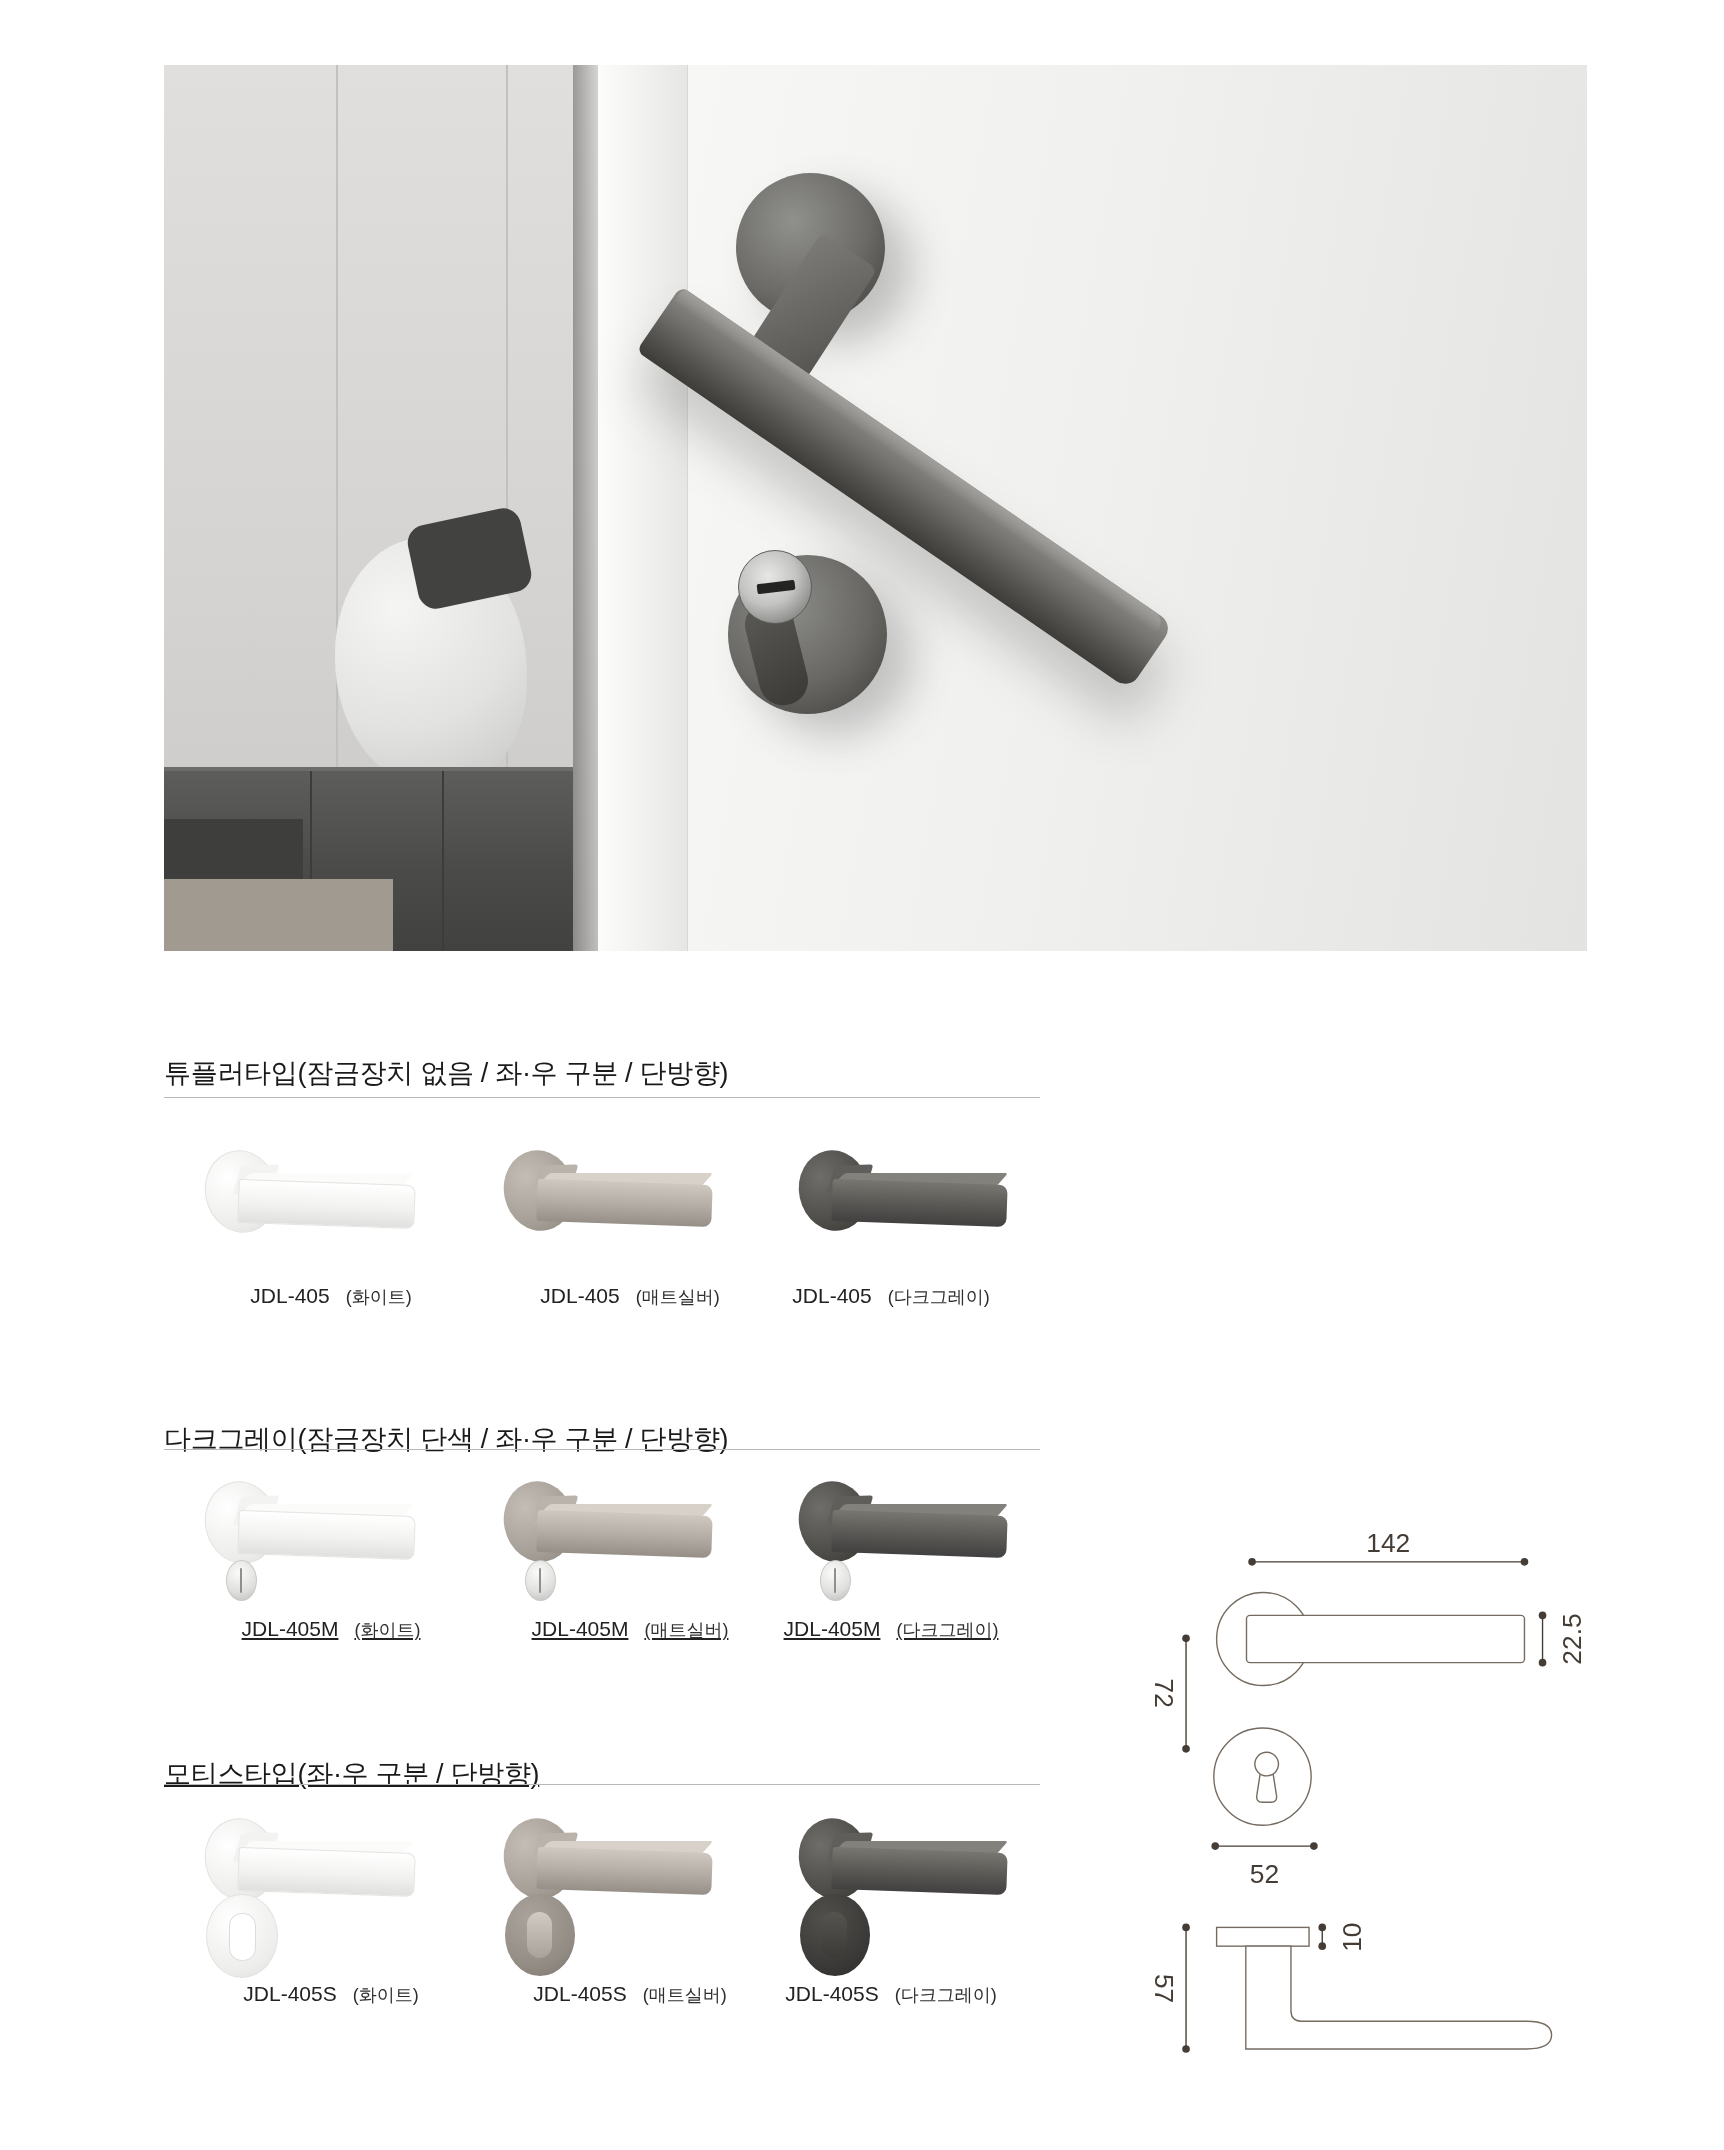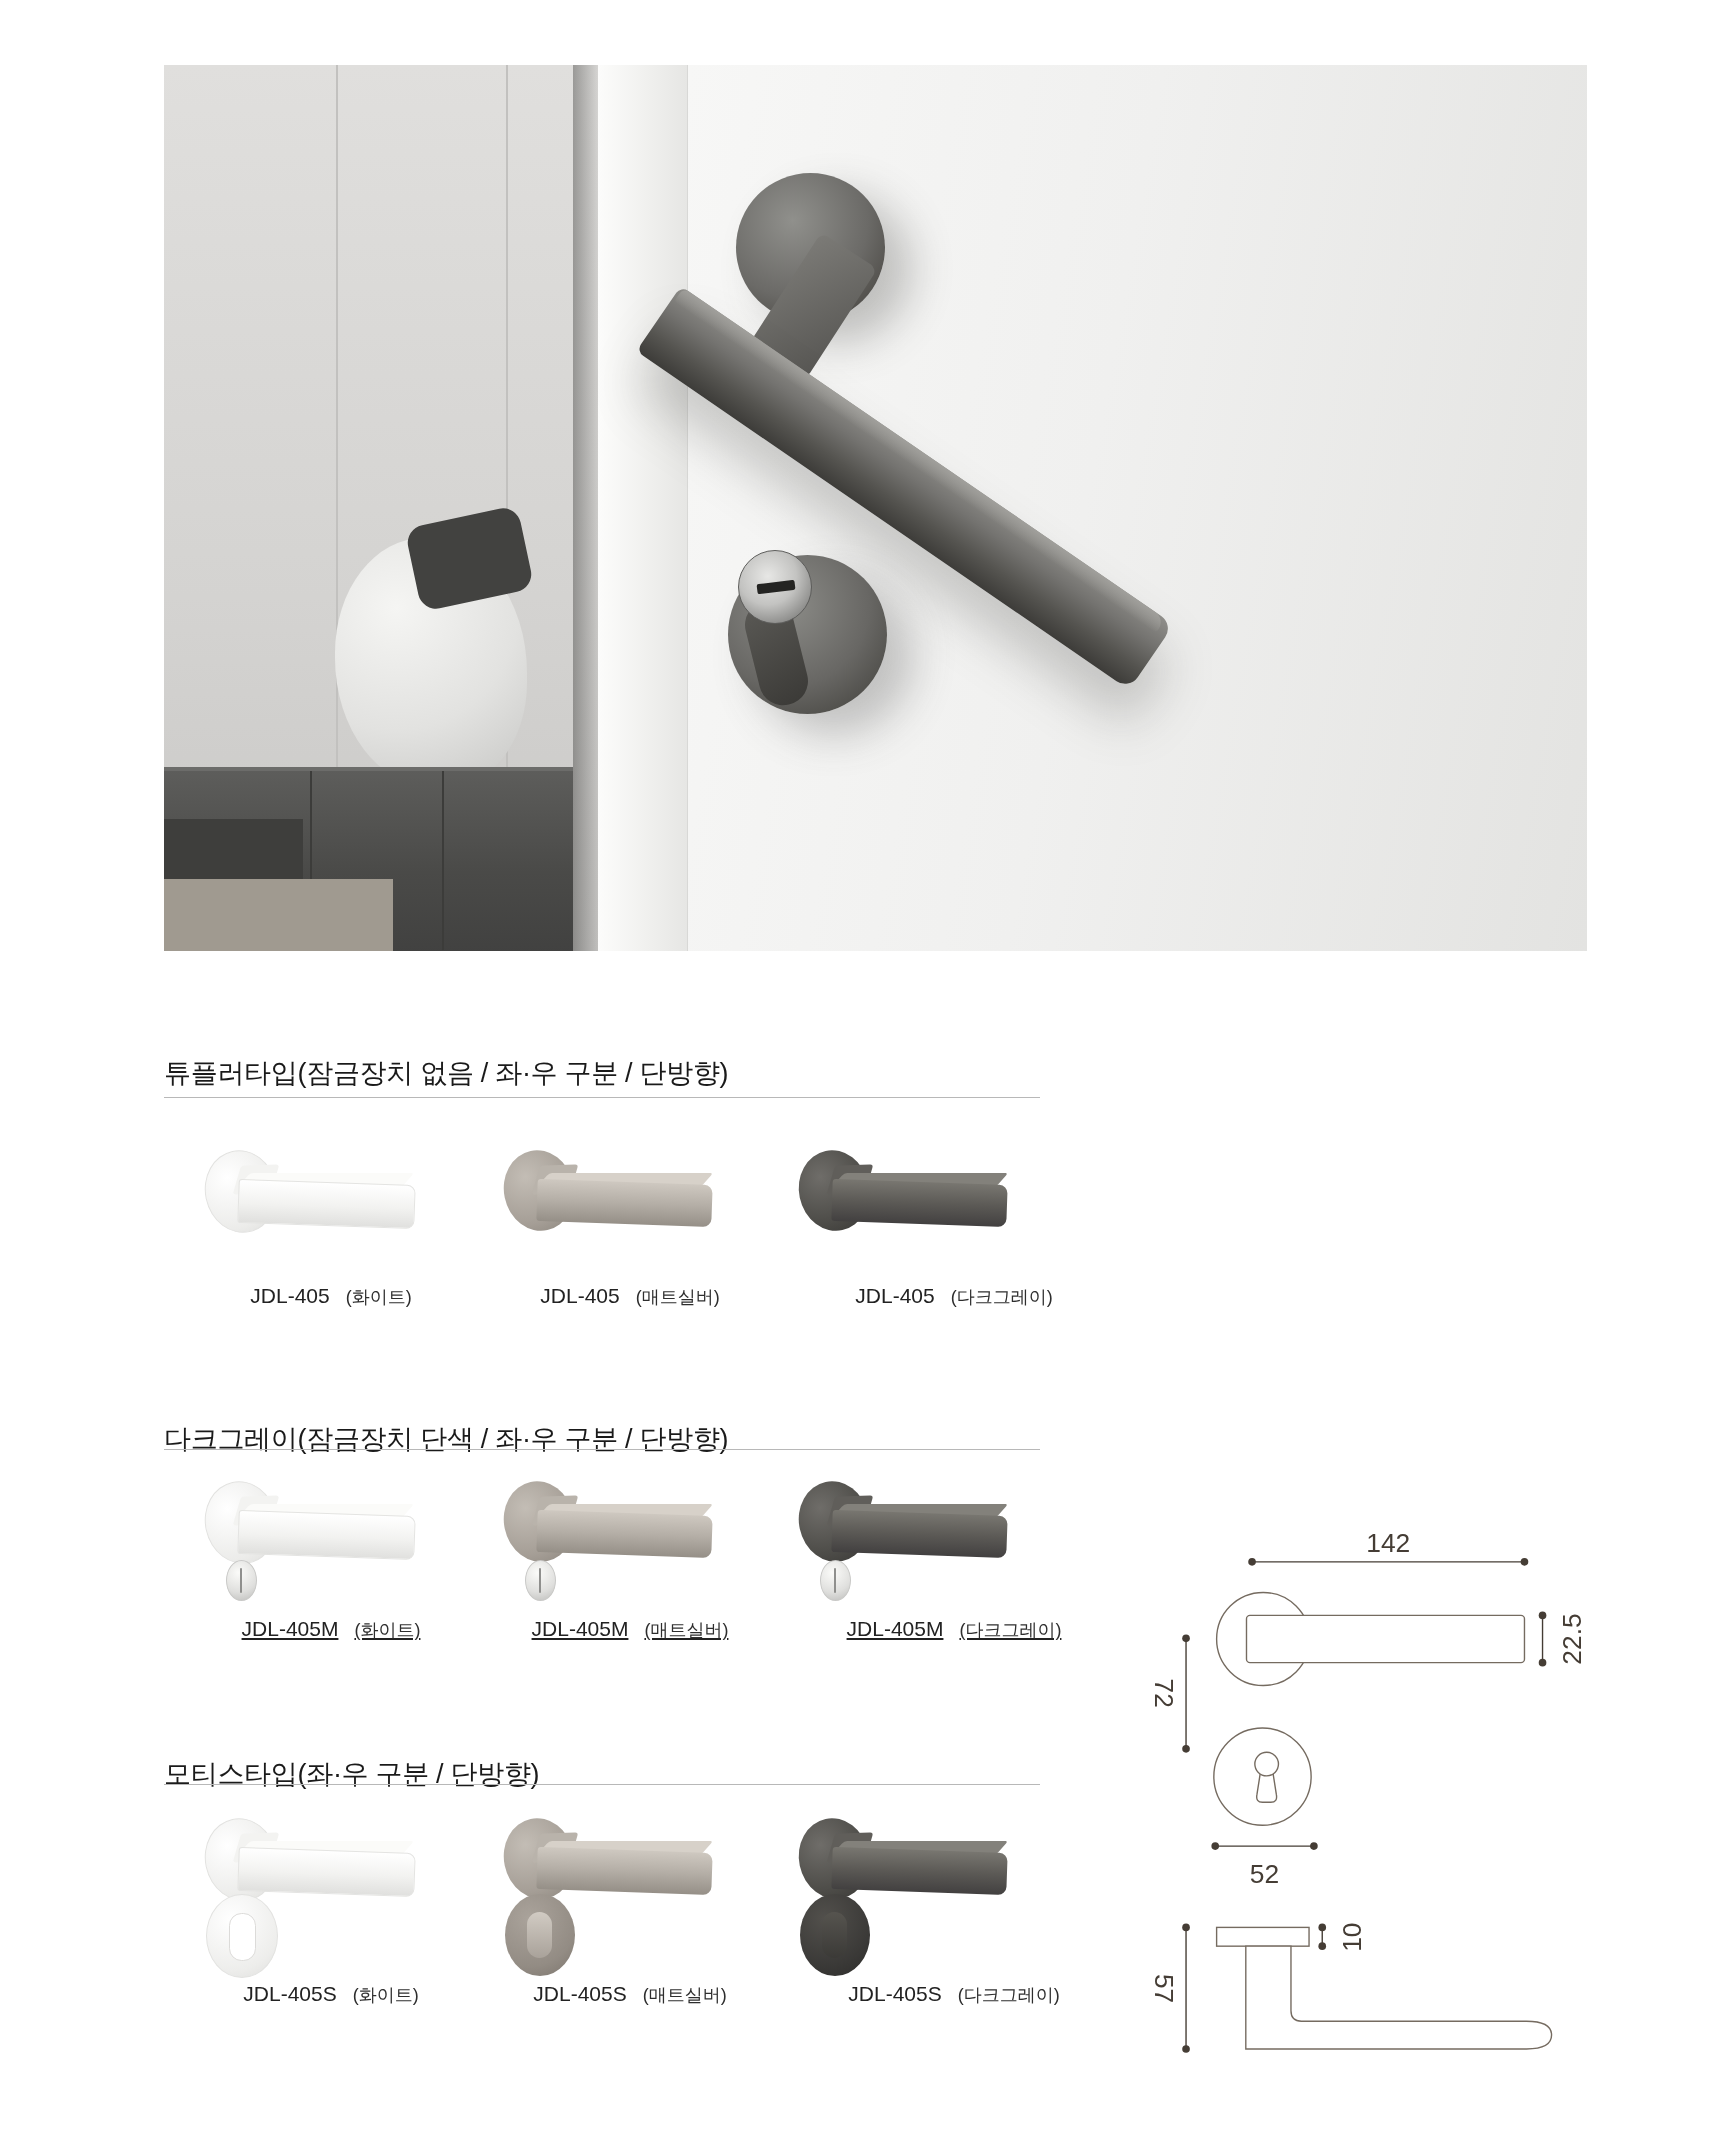--- a/index.html
+++ b/index.html
@@ -47,21 +47,21 @@
     box-shadow:26.4px 21px 42px rgba(80,80,78,.30); }
   .cyl-tab { position:absolute; left:588px; top:535px; width:49px; height:106px; border-radius:24px;
     transform:rotate(-14deg); background:linear-gradient(160deg,#5b5a56,#3a3936); }
   .cylinder { position:absolute; left:574px; top:485px; width:72px; height:72px; border-radius:50%;
     background:radial-gradient(circle at 40% 35%, #e7e7e5, #c3c3c1 45%, #8b8b89 78%, #6f6f6d 100%);
     border:1.4px solid #5d5d5b; }
   .keyway { position:absolute; left:18px; top:31px; width:38px; height:9.7px; border-radius:2.1px;
     transform:rotate(-7deg); background:#242422; }
   
   .section-title { position:absolute; left:164px; font-size:27px; font-weight:500; color:#1a1a1a; letter-spacing:-0.3px; }
-  .t1 { top:1047px;margin-top:8px; } .t2 { top:1399px; } .t3 { top:1734px; }
+  .t1 { top:1047px;margin-top:8px; } .t2 { top:1399px; } .t3 { top:1734px;text-decoration:underline; }
   .rule { position:absolute; left:164px; width:876px; height:1.4px; background:#b8b8b8; }
   .r1 { top:1097px; } .r2 { top:1449px; } .r3 { top:1784px; }
   
   .handle { position:absolute; width:236px; height:104px; }
   .hc1 { left:195px; } .hc2 { left:494px; } .hc3 { left:789px; }
   .row1 { top:1147px; } .row2 { top:1478px; } .row3 { top:1815px; }
   .rosette { position:absolute; left:9.7px; top:2.8px; width:70px; height:81px; border-radius:50%; transform:rotate(-12deg); }
   .neck { position:absolute; left:42px; top:18px; width:38px; height:29px; border-radius:3.5px; transform:skewX(-18deg) rotate(-2deg); }
   .lever-top { position:absolute; left:49px; top:26.4px; width:164px; height:14px; border-radius:2.8px; transform:skewX(-42deg); }
   .lever { position:absolute; left:43px; top:35px; width:175px; height:42px; border-radius:3.5px 8.3px 8.3px 3.5px; transform:rotate(2deg); }
@@ -84,21 +84,21 @@
   .escutcheon { position:absolute; width:70px; height:82px; border-radius:50%; top:1894px; }
   .es1 { left:206px; background:radial-gradient(circle at 35% 30%, #ffffff, #ededeb 70%, #dededc); border:0.7px solid #e2e2e0; }
   .es2 { left:505px; background:radial-gradient(circle at 35% 30%, #aaa39b, #938c84 65%, #7b746c); }
   .es3 { left:800px; background:radial-gradient(circle at 35% 30%, #52504c, #3a3937 65%, #2d2c2a); }
   .thumb { position:absolute; left:21.6px; top:18px; width:25px; height:46px; border-radius:12.5px; }
   .es1 .thumb { background:#ffffff; border:0.7px solid #dcdbd9; }
   .es2 .thumb { background:linear-gradient(180deg,#d1cbc3,#a9a29a); }
   .es3 .thumb { background:linear-gradient(180deg,#56544f,#3b3a37); }
   .plabel { position:absolute; width:250px; text-align:center; font-size:21px; color:#222; white-space:nowrap; }
   .lrow1 { top:1284px; } .lrow2 { top:1617px;text-decoration:underline; } .lrow3 { top:1982px; }
-  .lc1 { left:206px; } .lc2 { left:505px; } .lc3 { left:829px; }
+  .lc1 { left:206px; } .lc2 { left:505px; } .lc3 { left:766px; }
   .plabel .finish { font-size:18px; color:#2e2e2e; margin-left:16px; }
   
   .diagram { position:absolute; left:1147px; top:1516px; width:445px; height:549px; }
   .diagram svg { display:block; }
   .dim-text { font-family:"Liberation Sans", sans-serif; font-size:38px; fill:#453d35; }
 </style>
 </head>
 <body>
 
 <div class="page">

